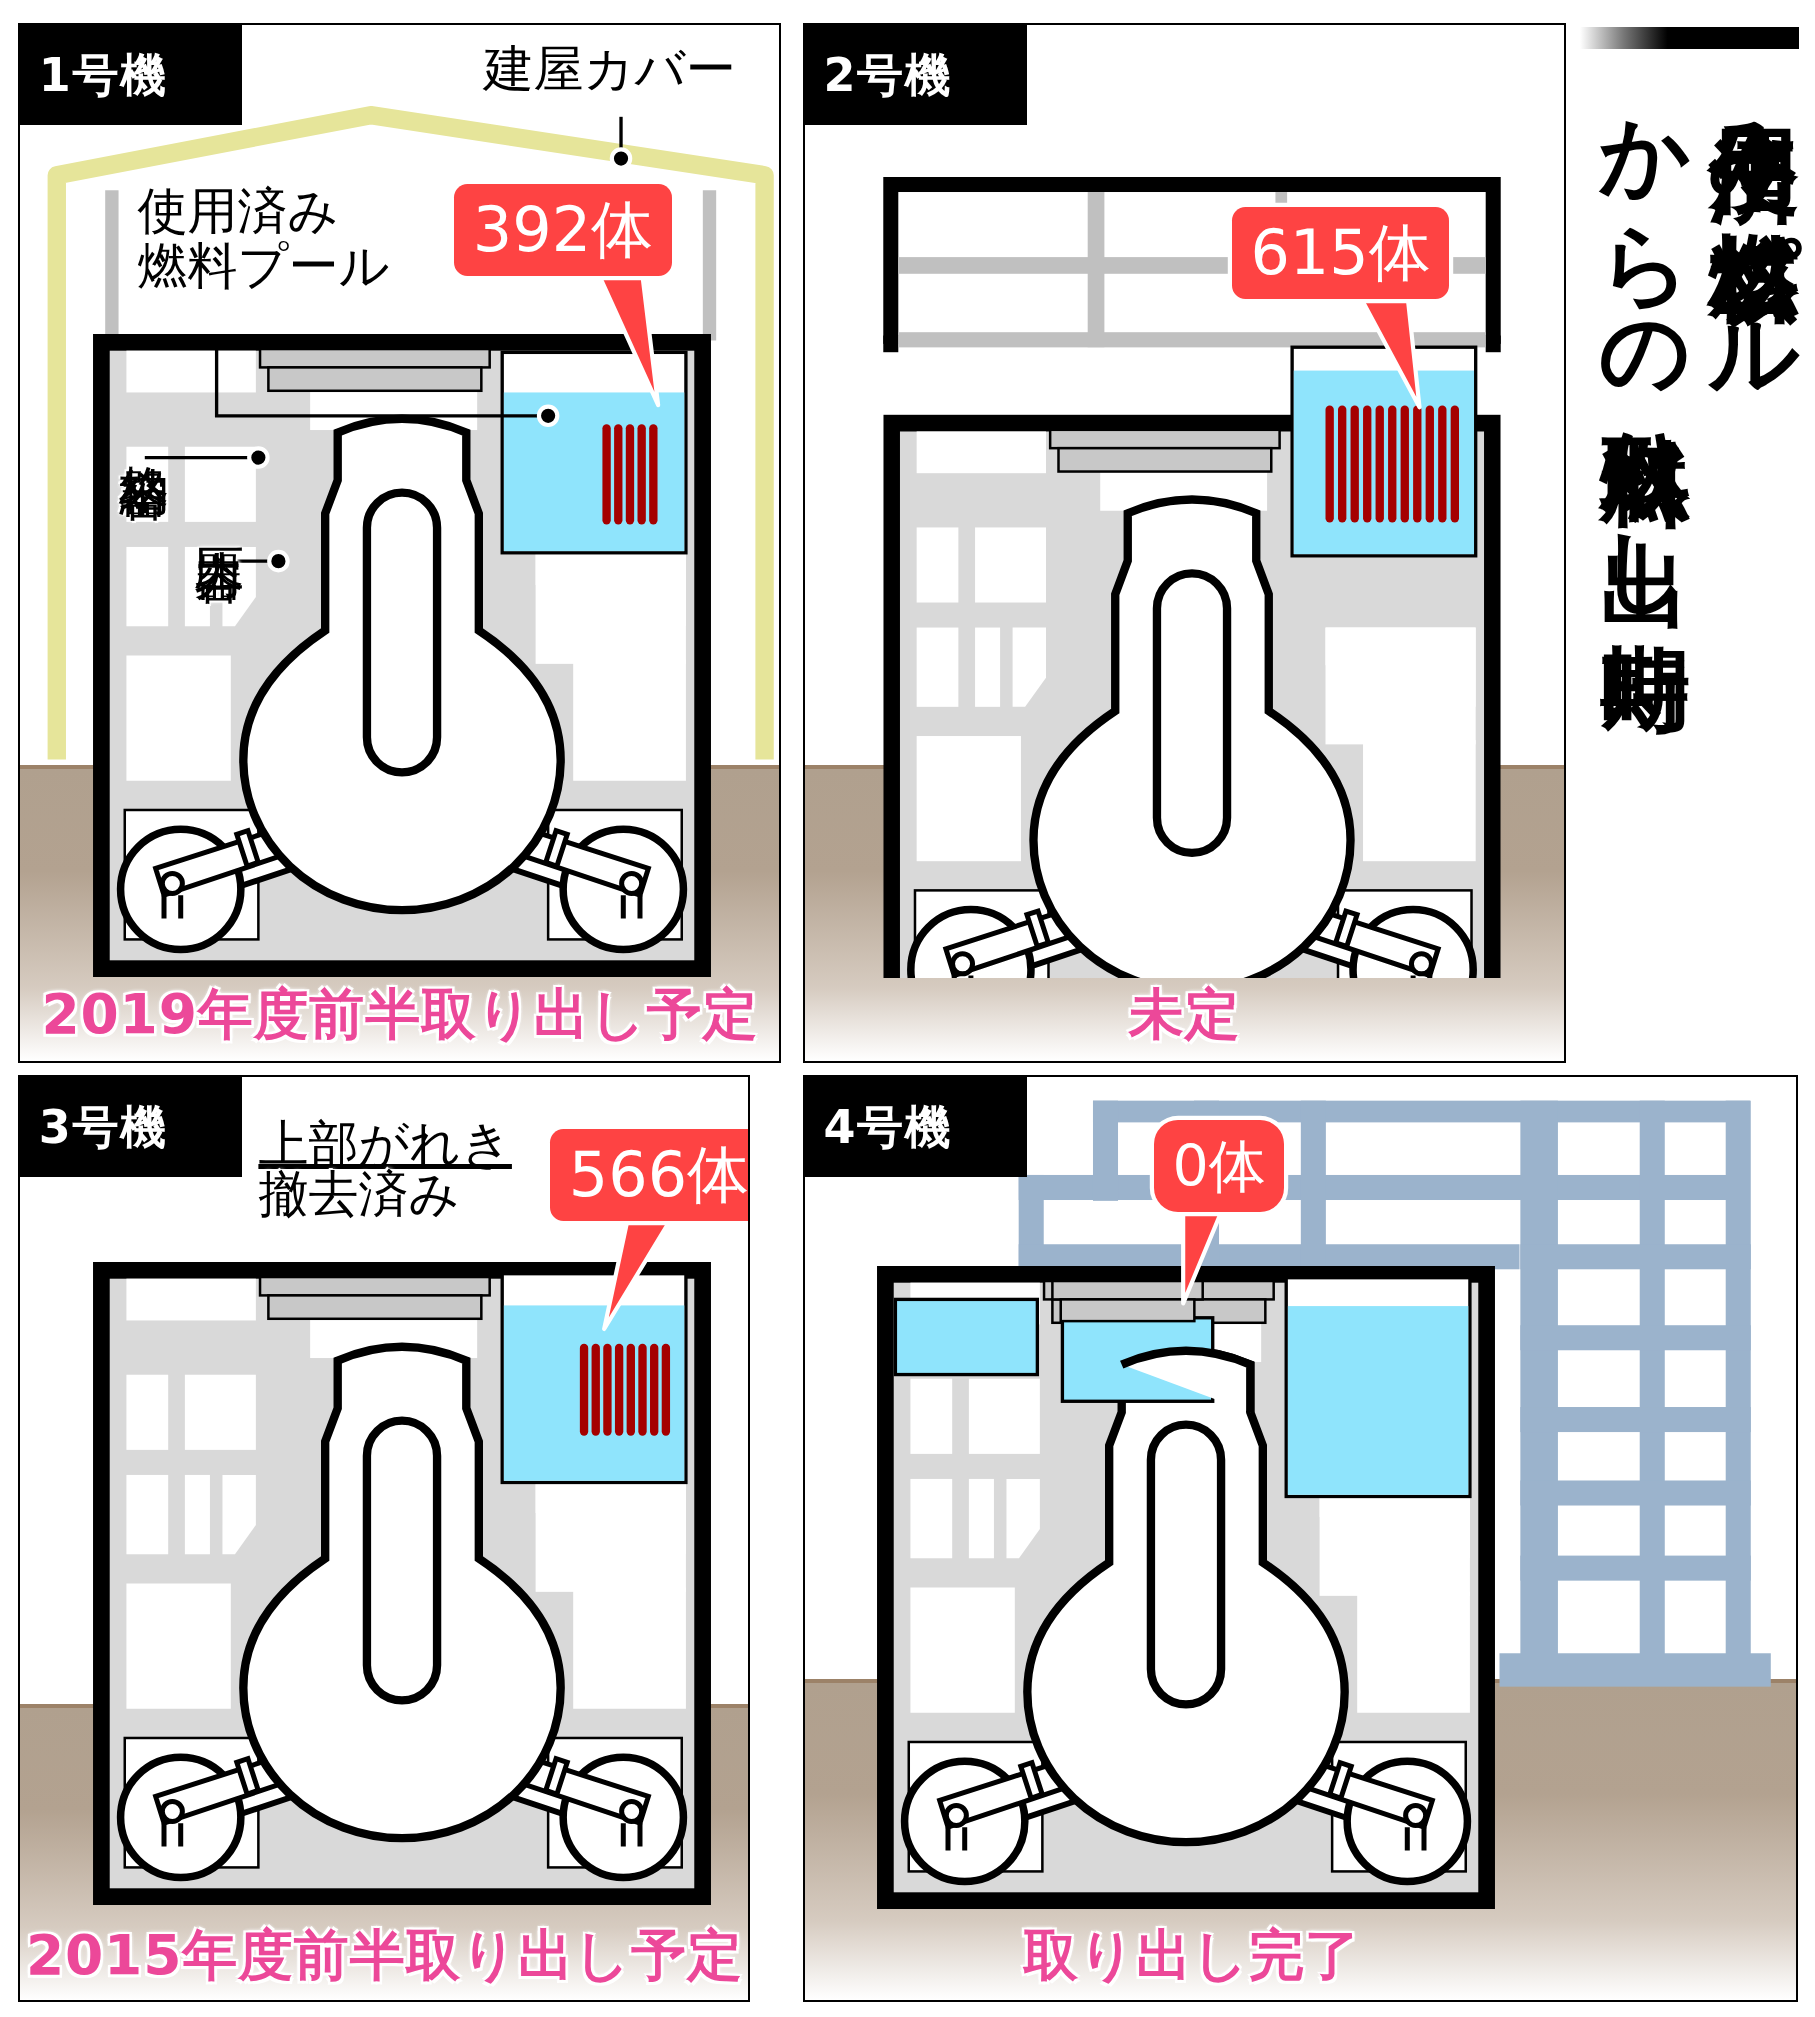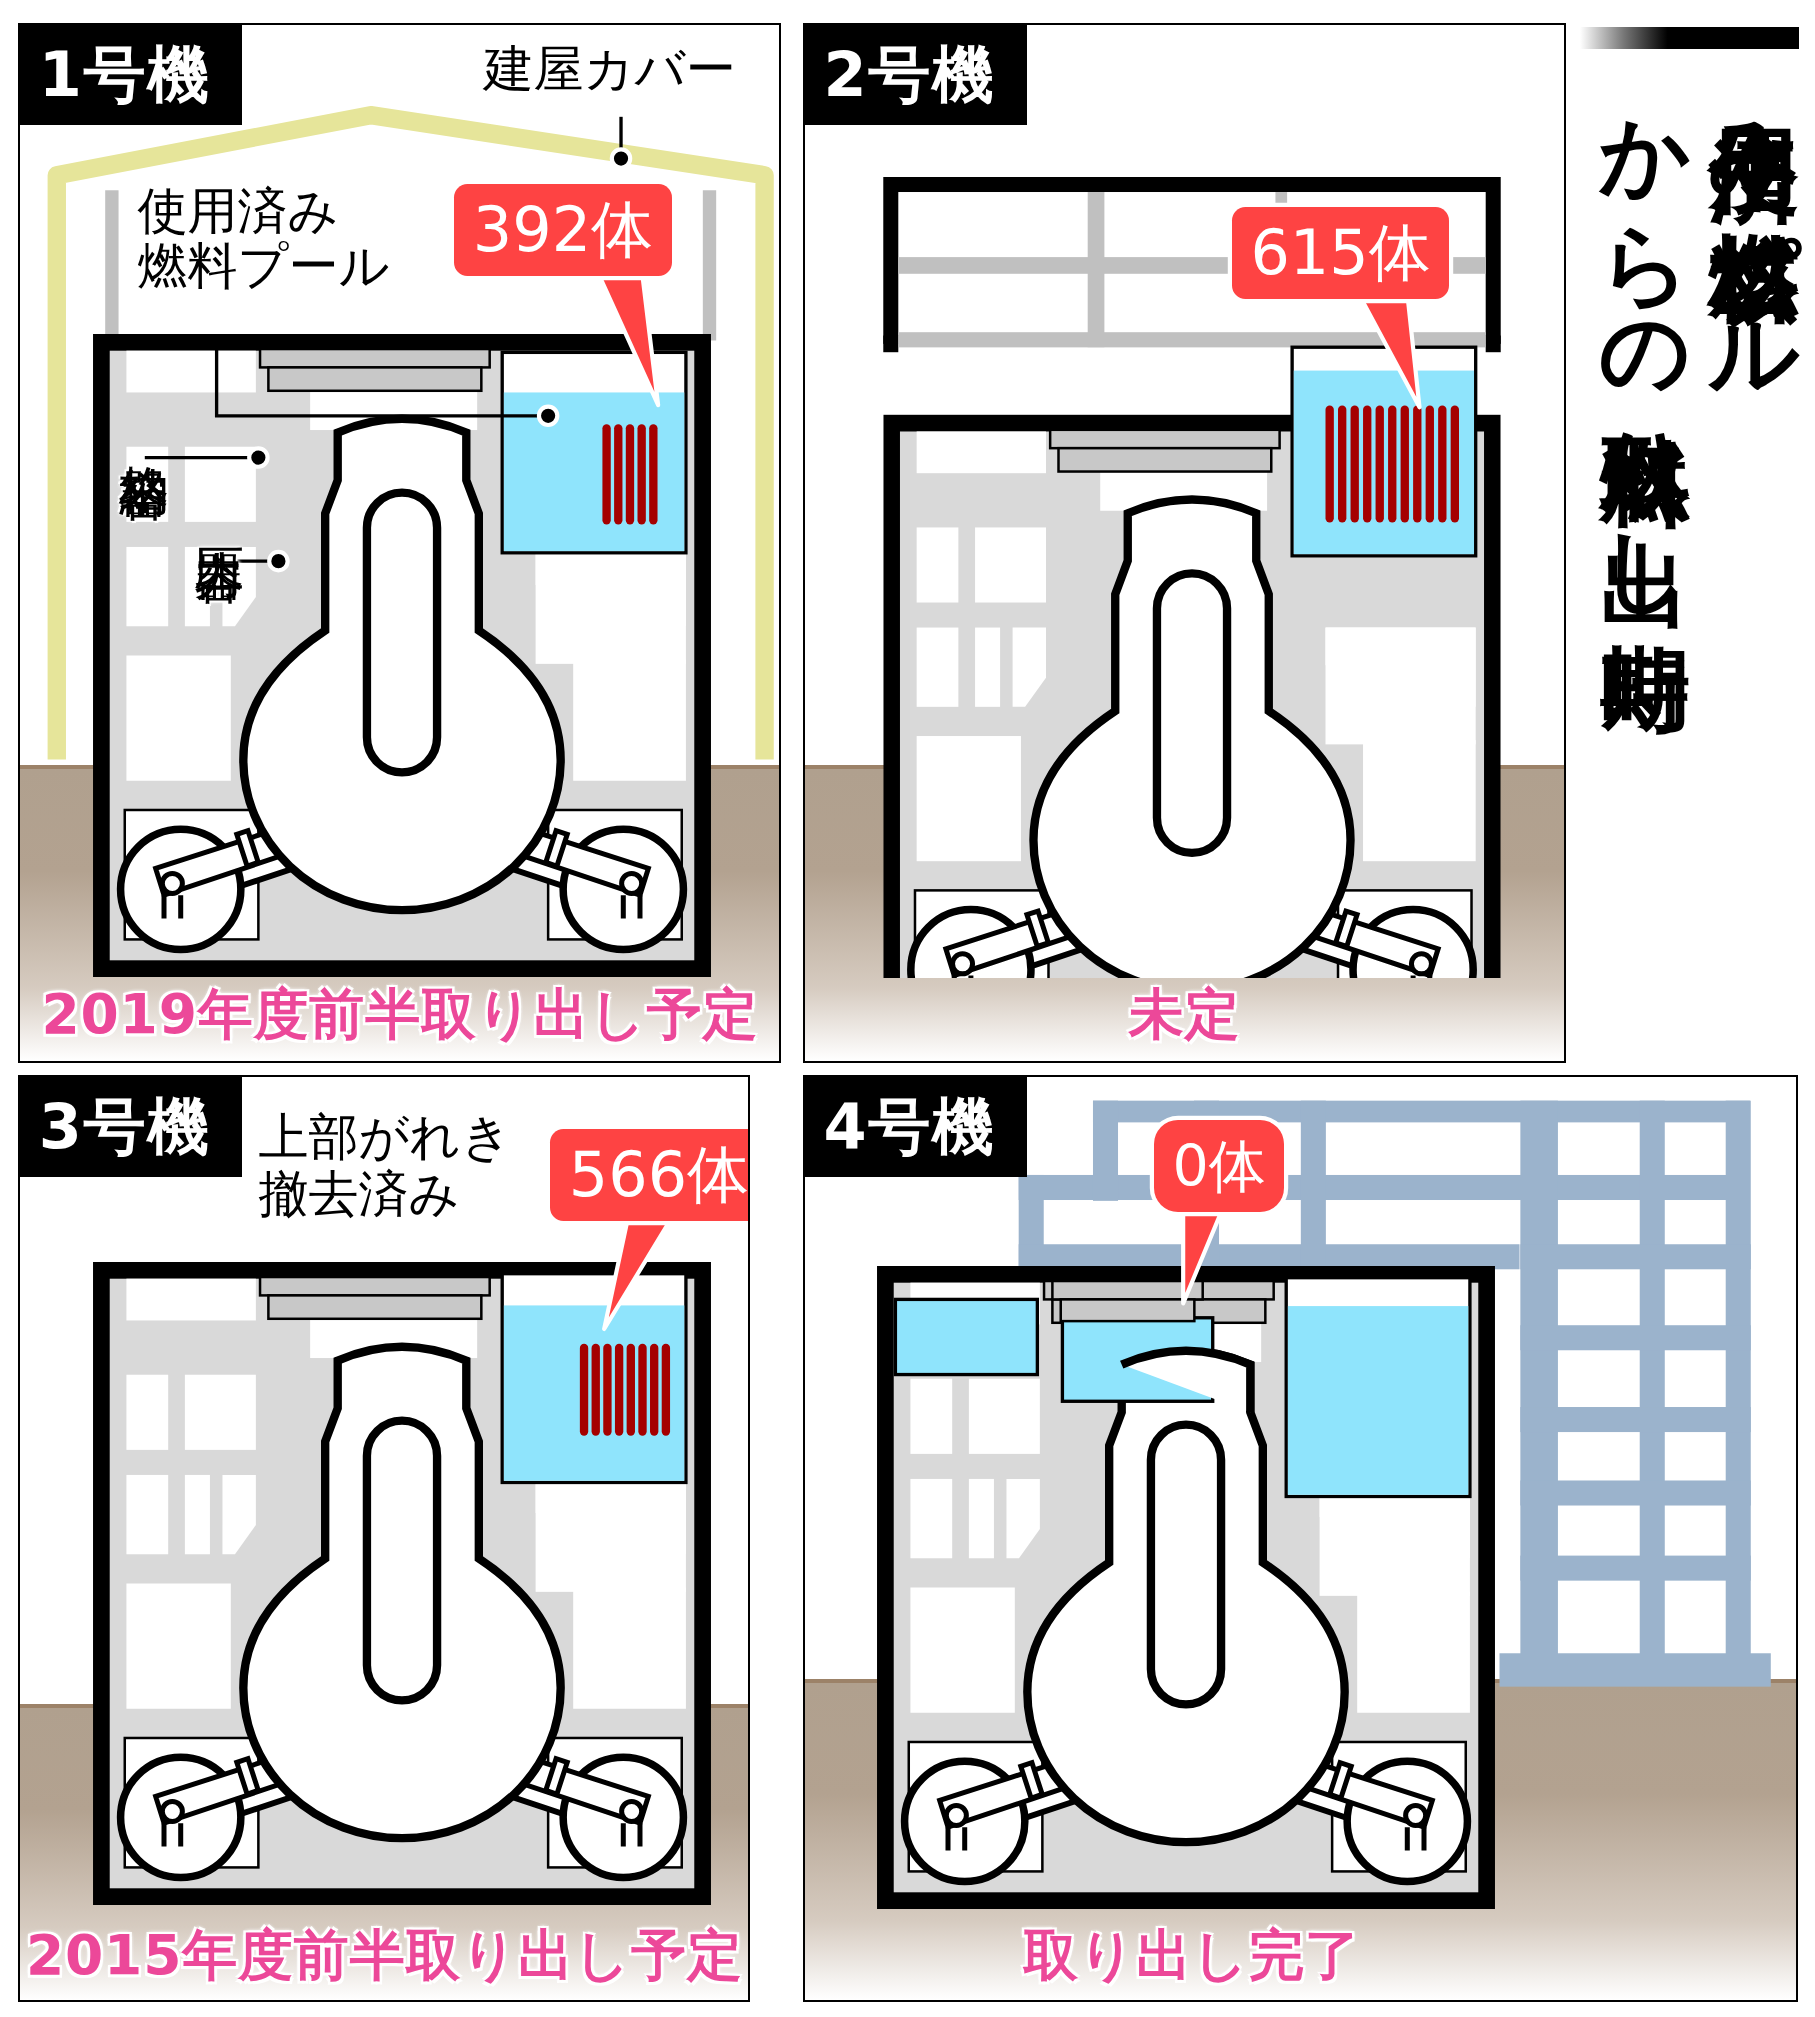--- a/index.html
+++ b/index.html
@@ -4,21 +4,21 @@
 <style>
   html, body { margin: 0; padding: 0; background: #ffffff; }
   body { width: 1816px; height: 2018px; position: relative; overflow: hidden;
          font-family: "DejaVu Sans", "Liberation Sans", sans-serif; }
   .panel { position: absolute; border: 2.5px solid #000; box-sizing: border-box;
            background: #fff; overflow: hidden; }
   .ground { position: absolute; left: 0; right: 0; bottom: 0;
             border-top: 4.2px solid #9c8268;
             background: linear-gradient(to bottom, #b0a08e 0%, #b3a290 35%, #d6cbc0 75%, #ffffff 100%); }
   .unit-label { position: absolute; left: 0; top: 0; width: 222px; height: 100px;
-                background: #000; color: #fff; font-weight: bold; font-size: 62px;
+                background: #000; color: #fff; font-weight: bold; font-size: 46px;
                 line-height: 100px; padding-left: 18.4px; box-sizing: border-box;
                 letter-spacing: 1.7px; z-index: 5; }
   .bldg { position: absolute; z-index: 2; }
   .callout { position: absolute; z-index: 6; }
   .callout .box { position: absolute; left: 0; top: 0; background: #fe4343; color: #fff;
                   border-radius: 13.4px; font-size: 62px; line-height: 92px; height: 92px;
                   padding: 0 18.4px; white-space: nowrap; box-shadow: 0 0 0 4.2px #fff; text-align: right; }
   .caption { position: absolute; left: 0; right: 0; text-align: center; font-weight: bold;
              font-size: 55px; color: #ec4899; z-index: 6; letter-spacing: 0.8px;
              text-shadow: 0 0 5px #fff, 0 0 5px #fff, 0 0 5px #fff, 2.5px 2.5px 0 #fff, -2.5px -2.5px 0 #fff, 2.5px -2.5px 0 #fff, -2.5px 2.5px 0 #fff; }
@@ -205,21 +205,21 @@
       <rect x="625" y="98" width="10" height="110" rx="5"></rect>
       <rect x="639" y="98" width="10" height="110" rx="5"></rect>
       <rect x="653" y="98" width="10" height="110" rx="5"></rect>
       <rect x="667" y="98" width="10" height="110" rx="5"></rect>
       <rect x="681" y="98" width="10" height="110" rx="5"></rect>
     </g>
   </svg>
 
   <div class="unit-label">3号機</div>
 
-  <div class="note" style="left:238px; top:33px;">上部がれき</div>
+  <div class="note" style="left:238px; top:40px;text-decoration:underline;">上部がれき</div>
   <div class="note" style="left:238px; top:90px;">撤去済み</div>
 
   <div class="callout" style="left:530px; top:52px;">
     <svg style="position:absolute; left:0; top:0;" width="250" height="250" viewBox="0 0 300 300">
       <polygon points="95,100 150,100 65,240" fill="#fe4343" stroke="#fff" stroke-width="5" stroke-linejoin="round"></polygon>
     </svg>
     <div class="box">566体</div>
   </div>
 
   <div class="caption" style="top:842px;">2015年度前半取り出し予定</div>

